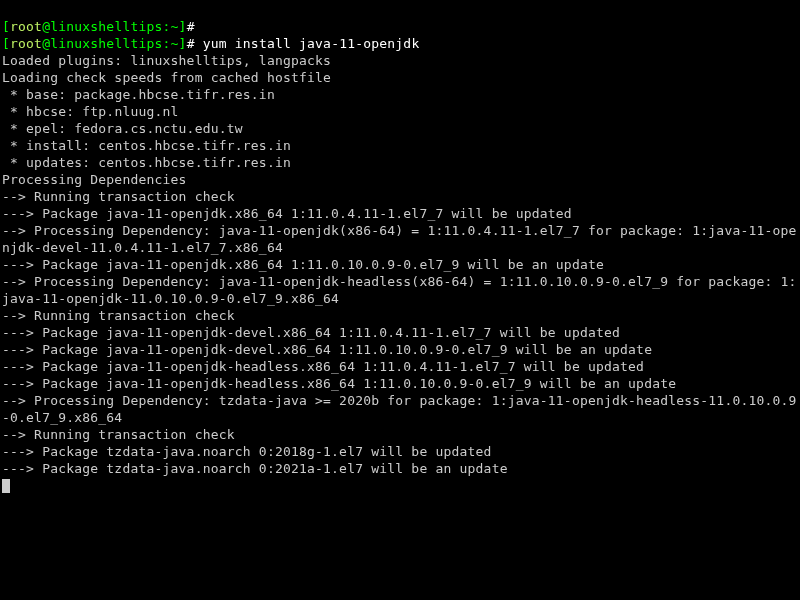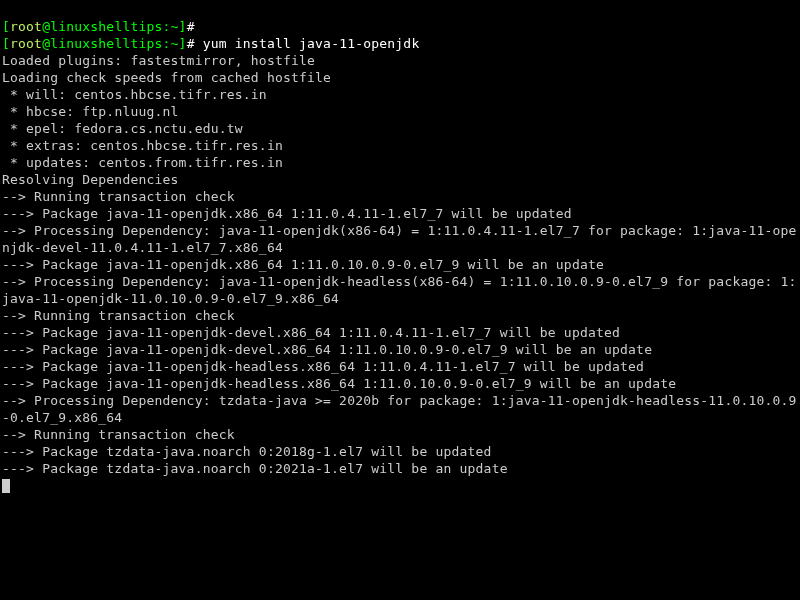--- a/index.html
+++ b/index.html
@@ -36,28 +36,28 @@
     background: #cccccc;
     vertical-align: text-bottom;
   }
 </style>
 </head>
 <body>
 
 <div class="terminal">
 <span><span class="prompt-bracket">[</span><span class="prompt-user">root</span><span class="prompt-at">@</span><span class="prompt-host">linuxshelltips</span><span class="prompt-bracket">:</span><span class="prompt-cwd">~</span><span class="prompt-close">]</span><span class="prompt-hash">#</span> <span class="cmd-text"></span></span>
 <span><span class="prompt-bracket">[</span><span class="prompt-user">root</span><span class="prompt-at">@</span><span class="prompt-host">linuxshelltips</span><span class="prompt-bracket">:</span><span class="prompt-cwd">~</span><span class="prompt-close">]</span><span class="prompt-hash">#</span> <span class="cmd-text">yum install java-11-openjdk</span></span>
-<span class="out-line">Loaded plugins: fastestmirror, hostfile</span>
+<span class="out-line">Loaded plugins: linuxshelltips, langpacks</span>
 <span class="out-line">Loading check speeds from cached hostfile</span>
-<span class="out-line"> * will: centos.hbcse.tifr.res.in</span>
+<span class="out-line"> * base: package.hbcse.tifr.res.in</span>
 <span class="out-line"> * hbcse: ftp.nluug.nl</span>
 <span class="out-line"> * epel: fedora.cs.nctu.edu.tw</span>
-<span class="out-line"> * extras: centos.hbcse.tifr.res.in</span>
-<span class="out-line"> * updates: centos.from.tifr.res.in</span>
-<span class="out-line">Resolving Dependencies</span>
+<span class="out-line"> * install: centos.hbcse.tifr.res.in</span>
+<span class="out-line"> * updates: centos.hbcse.tifr.res.in</span>
+<span class="out-line">Processing Dependencies</span>
 <span class="out-line">--&gt; Running transaction check</span>
 <span class="out-line">---&gt; Package java-11-openjdk.x86_64 1:11.0.4.11-1.el7_7 will be updated</span>
 <span class="out-line">--&gt; Processing Dependency: java-11-openjdk(x86-64) = 1:11.0.4.11-1.el7_7 for package: 1:java-11-openjdk-devel-11.0.4.11-1.el7_7.x86_64</span>
 <span class="out-line">---&gt; Package java-11-openjdk.x86_64 1:11.0.10.0.9-0.el7_9 will be an update</span>
 <span class="out-line">--&gt; Processing Dependency: java-11-openjdk-headless(x86-64) = 1:11.0.10.0.9-0.el7_9 for package: 1:java-11-openjdk-11.0.10.0.9-0.el7_9.x86_64</span>
 <span class="out-line">--&gt; Running transaction check</span>
 <span class="out-line">---&gt; Package java-11-openjdk-devel.x86_64 1:11.0.4.11-1.el7_7 will be updated</span>
 <span class="out-line">---&gt; Package java-11-openjdk-devel.x86_64 1:11.0.10.0.9-0.el7_9 will be an update</span>
 <span class="out-line">---&gt; Package java-11-openjdk-headless.x86_64 1:11.0.4.11-1.el7_7 will be updated</span>
 <span class="out-line">---&gt; Package java-11-openjdk-headless.x86_64 1:11.0.10.0.9-0.el7_9 will be an update</span>

